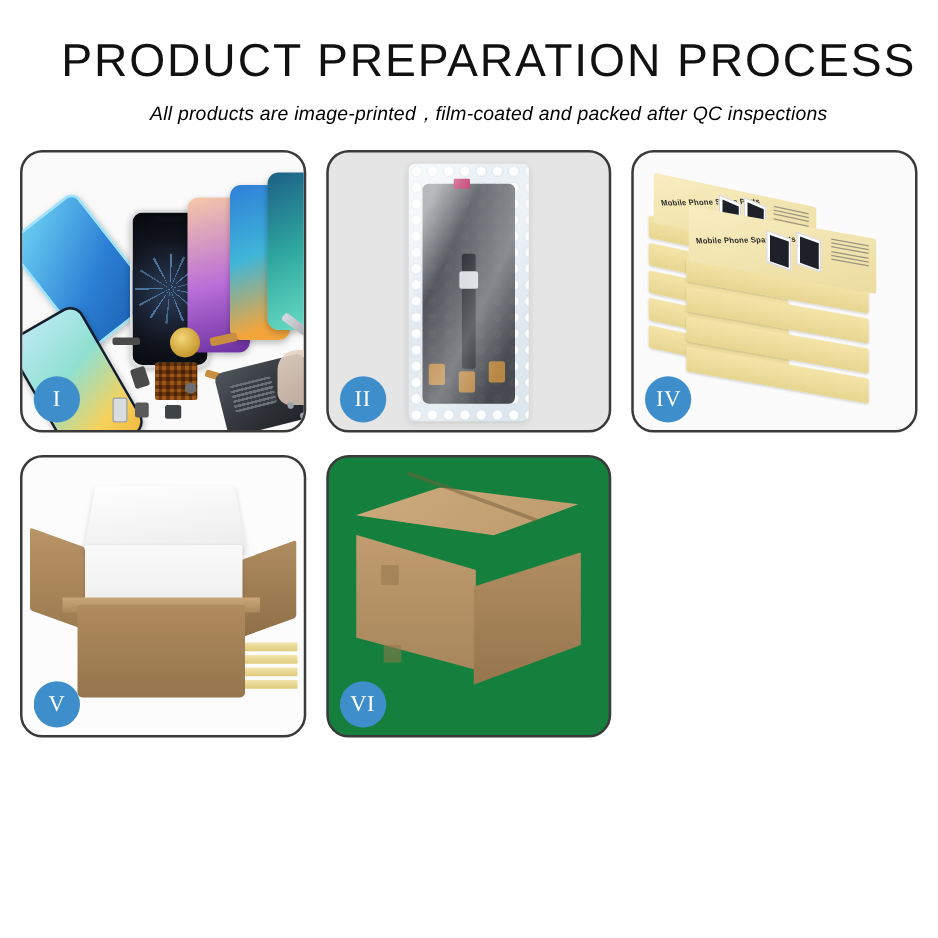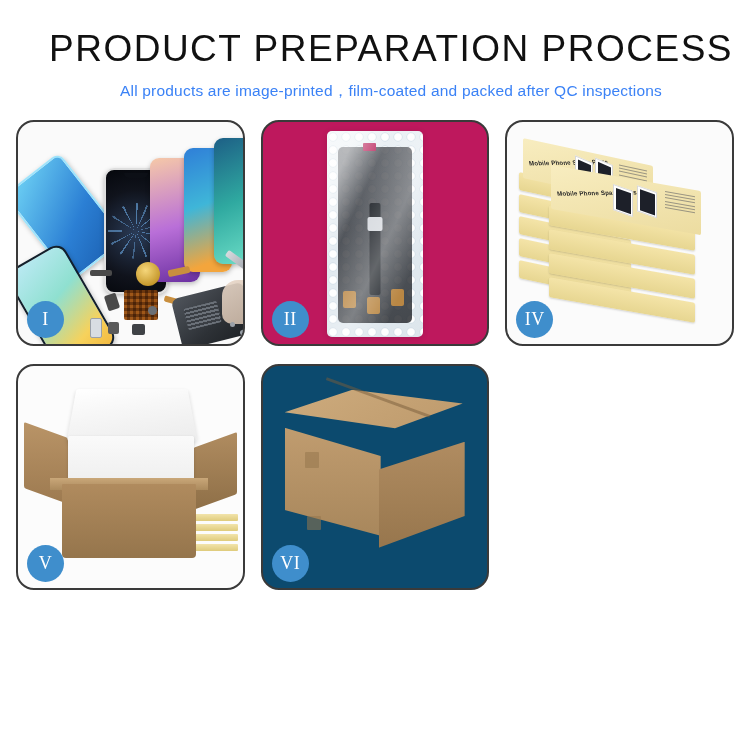--- a/index.html
+++ b/index.html
@@ -8,22 +8,22 @@
     font-family:"Liberation Sans",sans-serif;
     overflow:hidden;position:relative;
   }
   .header{text-align:center;padding-top:30px;padding-left:32px;}
   .title{
     font-size:37px;font-weight:500;color:#111111;
     letter-spacing:1.5px;line-height:1.05;
     font-family:"Liberation Sans",sans-serif;
   }
   .subtitle{
-    font-size:15.5px;color:#3b82f6;margin-top:12px;
-    letter-spacing:.2px;font-weight:400;
+    font-size:15.5px;color:#000000;margin-top:12px;
+    letter-spacing:.2px;font-weight:400;font-style:italic;
   }
   .grid{
     margin:18px auto 0;width:718px;
     display:grid;grid-template-columns:repeat(3,1fr);
     grid-template-rows:repeat(2,226px);
     gap:18px 16px;
   }
   .panel{
     position:relative;border:2.5px solid #3a3a3a;border-radius:18px;
     background:#fdfdfd;overflow:hidden;
@@ -85,21 +85,21 @@
     transform:rotate(-14deg);border-radius:7px;}
   .housing:after{content:"";position:absolute;left:10px;top:12px;width:34px;height:22px;
     background:repeating-linear-gradient(0deg,#6a7078 0 2px,#3a3e44 2px 4px);border-radius:2px;}
   .flex{position:absolute;background:#c98f3e;border-radius:2px;}
   .tweezer{position:absolute;left:206px;top:136px;width:30px;height:7px;
     background:linear-gradient(90deg,#d8dade,#9aa0a8);transform:rotate(36deg);border-radius:2px;}
   .hand{position:absolute;left:204px;top:158px;width:40px;height:44px;
     background:linear-gradient(150deg,#e8d7c8,#cbb6a4);border-radius:16px 6px 14px 10px;opacity:.9;}
 
   
-  .p2{background:#be185d;}
+  .p2{background:#e5e5e5;}
   .bubble-bag{position:absolute;left:50%;top:9px;transform:translateX(-50%);
     width:96px;height:206px;border-radius:5px;
     background:
       radial-gradient(circle at 6px 6px,rgba(255,255,255,.95) 3.2px,rgba(205,218,228,.55) 4.4px,transparent 5px) 0 0/13px 13px,
       linear-gradient(150deg,#eef3f6,#e2eaf0 50%,#dde6ec);
     box-shadow:0 1px 6px rgba(0,0,0,.12);}
   .lcd{position:absolute;left:50%;top:16px;transform:translateX(-50%);
     width:74px;height:176px;border-radius:5px;
     background:linear-gradient(165deg,#55585e,#33363c 45%,#23262b);
     opacity:.82;}
@@ -161,21 +161,21 @@
     box-shadow:0 1px 3px rgba(0,0,0,.16);}
   .foamlid{position:absolute;left:54px;top:18px;width:120px;height:58px;
     background:linear-gradient(170deg,#ffffff,#ececec);border-radius:4px;
     transform:perspective(160px) rotateX(26deg);box-shadow:0 2px 4px rgba(0,0,0,.14);}
   .gbox-v{position:absolute;top:76px;width:8px;height:42px;
     background:linear-gradient(90deg,#efe0a2,#ddc977);border-radius:1px;}
   .gbox-h{position:absolute;left:104px;height:7px;width:66px;
     background:linear-gradient(180deg,#f2e4ab,#dfcb7c);border-radius:1px;}
 
   
-  .p6{background:#0c4a6e;}
+  .p6{background:#15803d;}
   .c-top{position:absolute;left:22px;top:24px;width:178px;height:62px;
     background:linear-gradient(150deg,#cdab7d,#bb9769);
     clip-path:polygon(38% 0,100% 22%,62% 62%,0 36%);}
   .c-front{position:absolute;left:22px;top:62px;width:96px;height:108px;
     background:linear-gradient(180deg,#c09c6f,#a8875c);
     clip-path:polygon(0 0,100% 26%,100% 100%,0 76%);}
   .c-side{position:absolute;left:116px;top:76px;width:86px;height:106px;
     background:linear-gradient(180deg,#b08c61,#97764d);
     clip-path:polygon(0 26%,100% 0,100% 70%,0 100%);}
   .c-seam{position:absolute;background:rgba(120,92,58,.5);}

